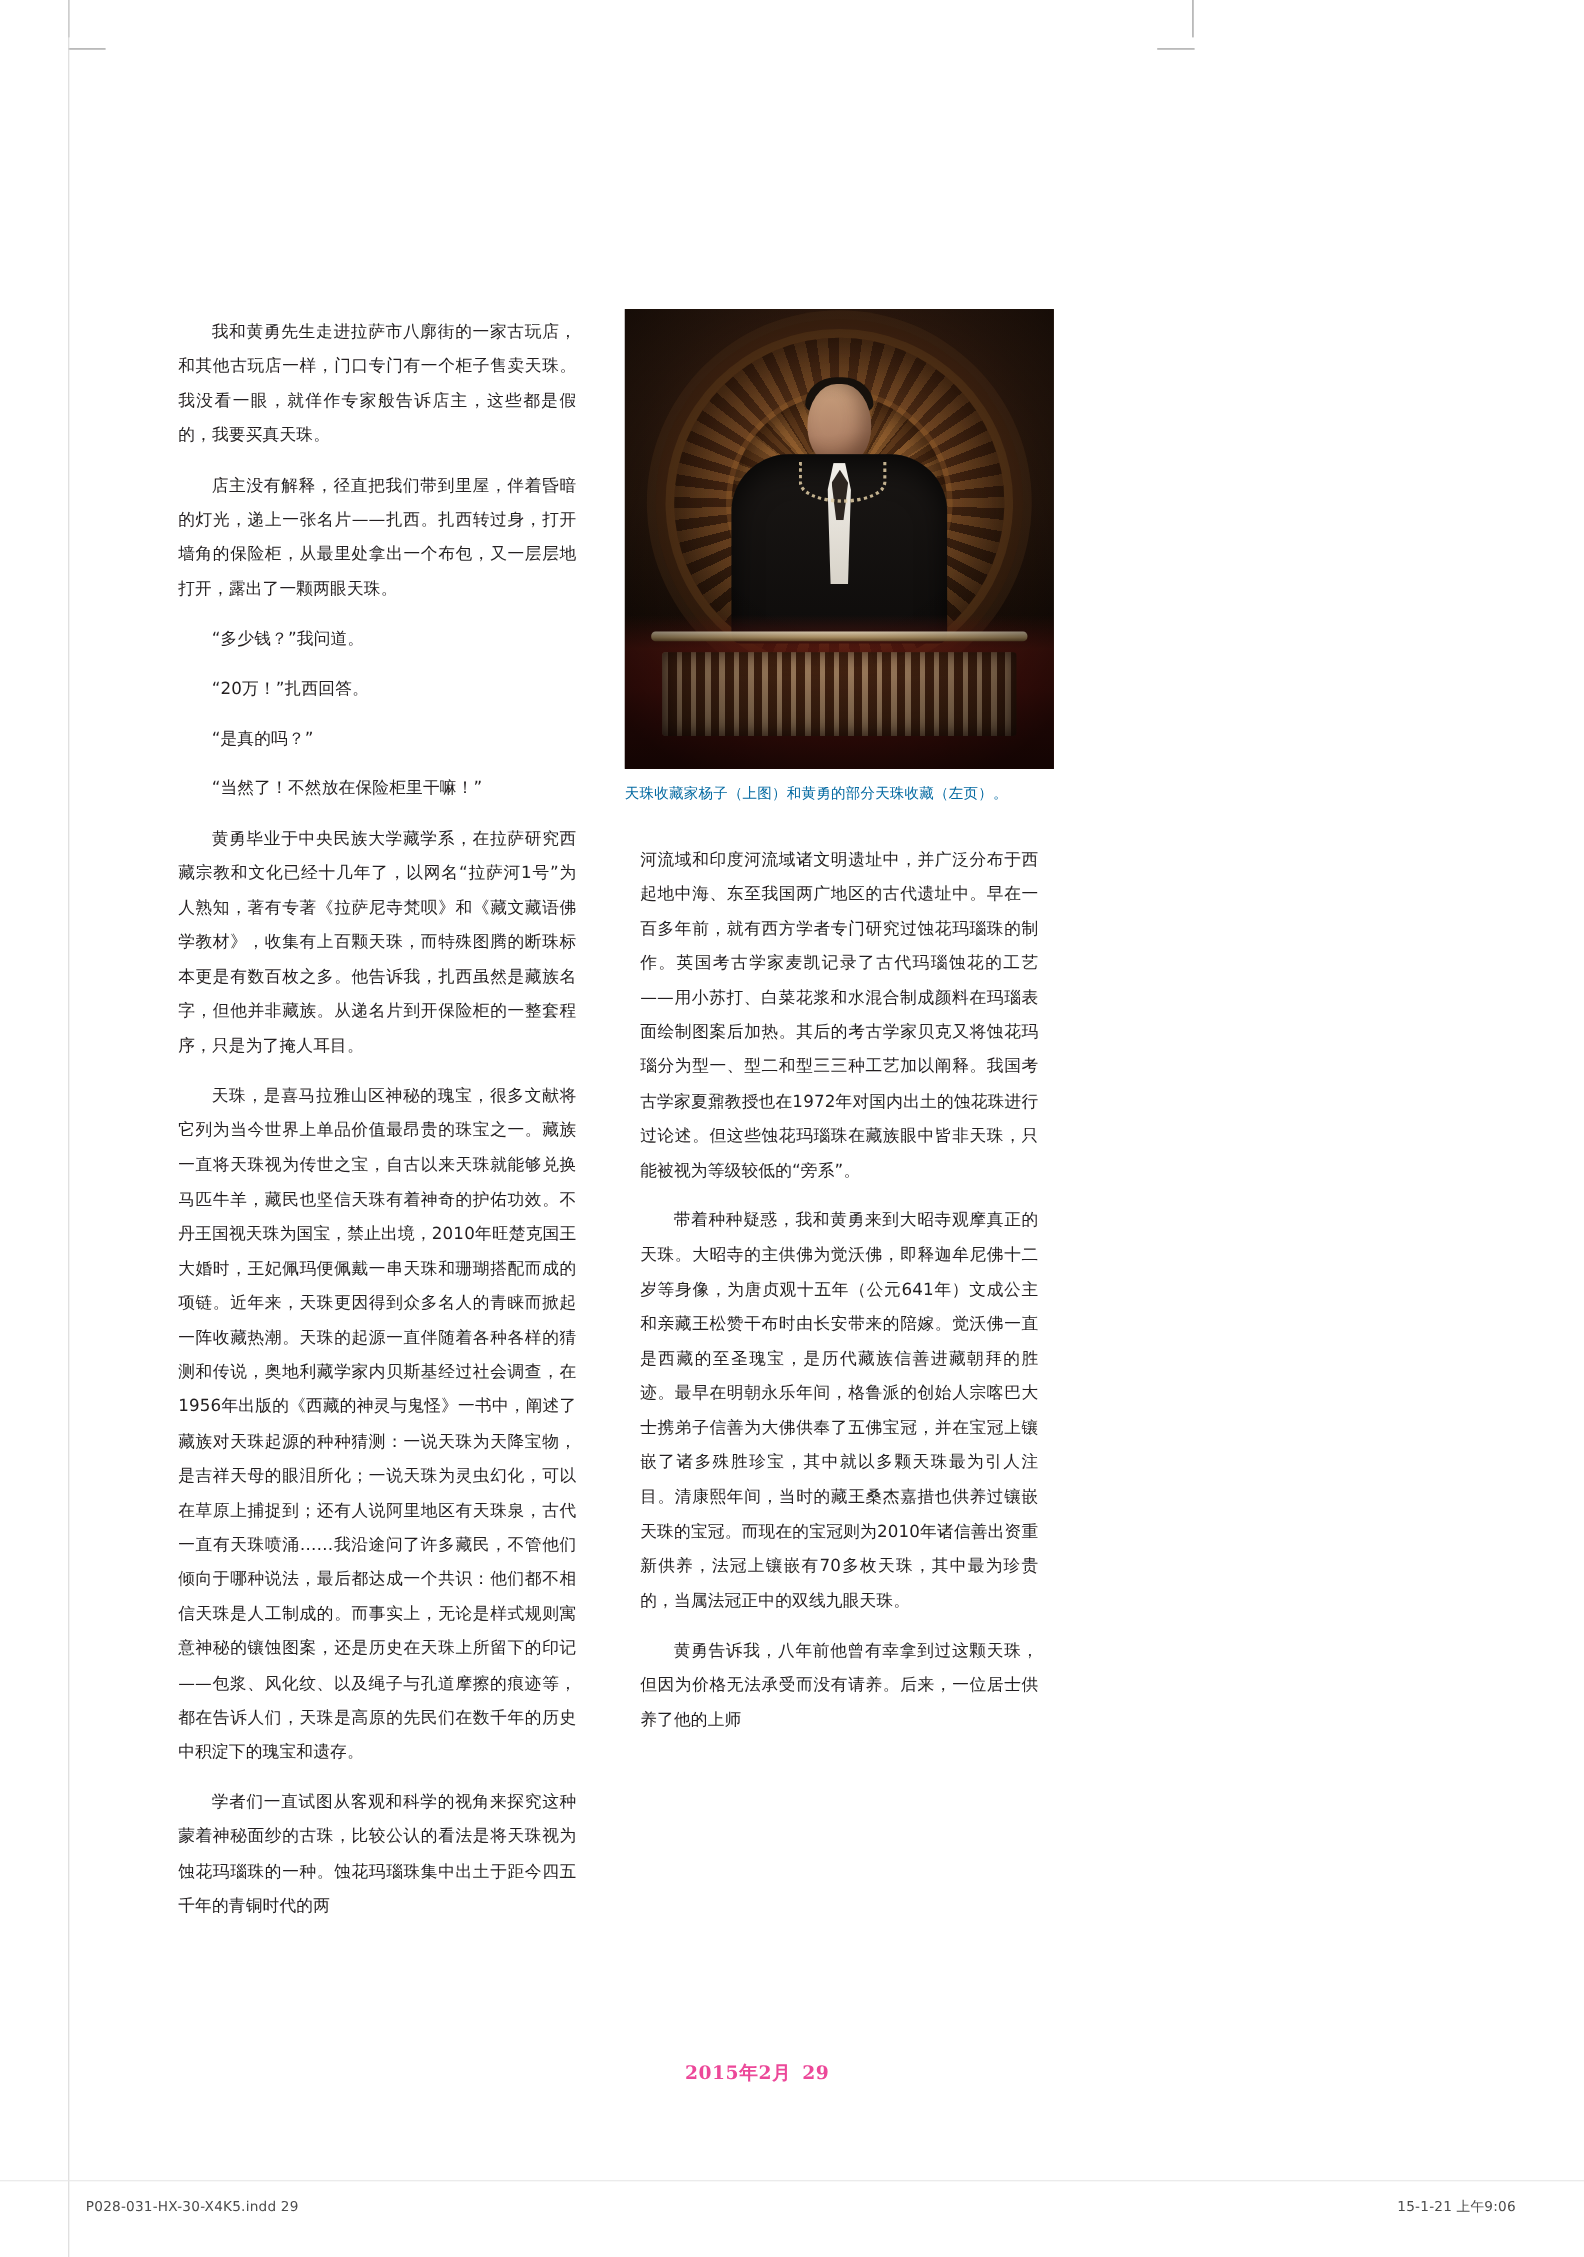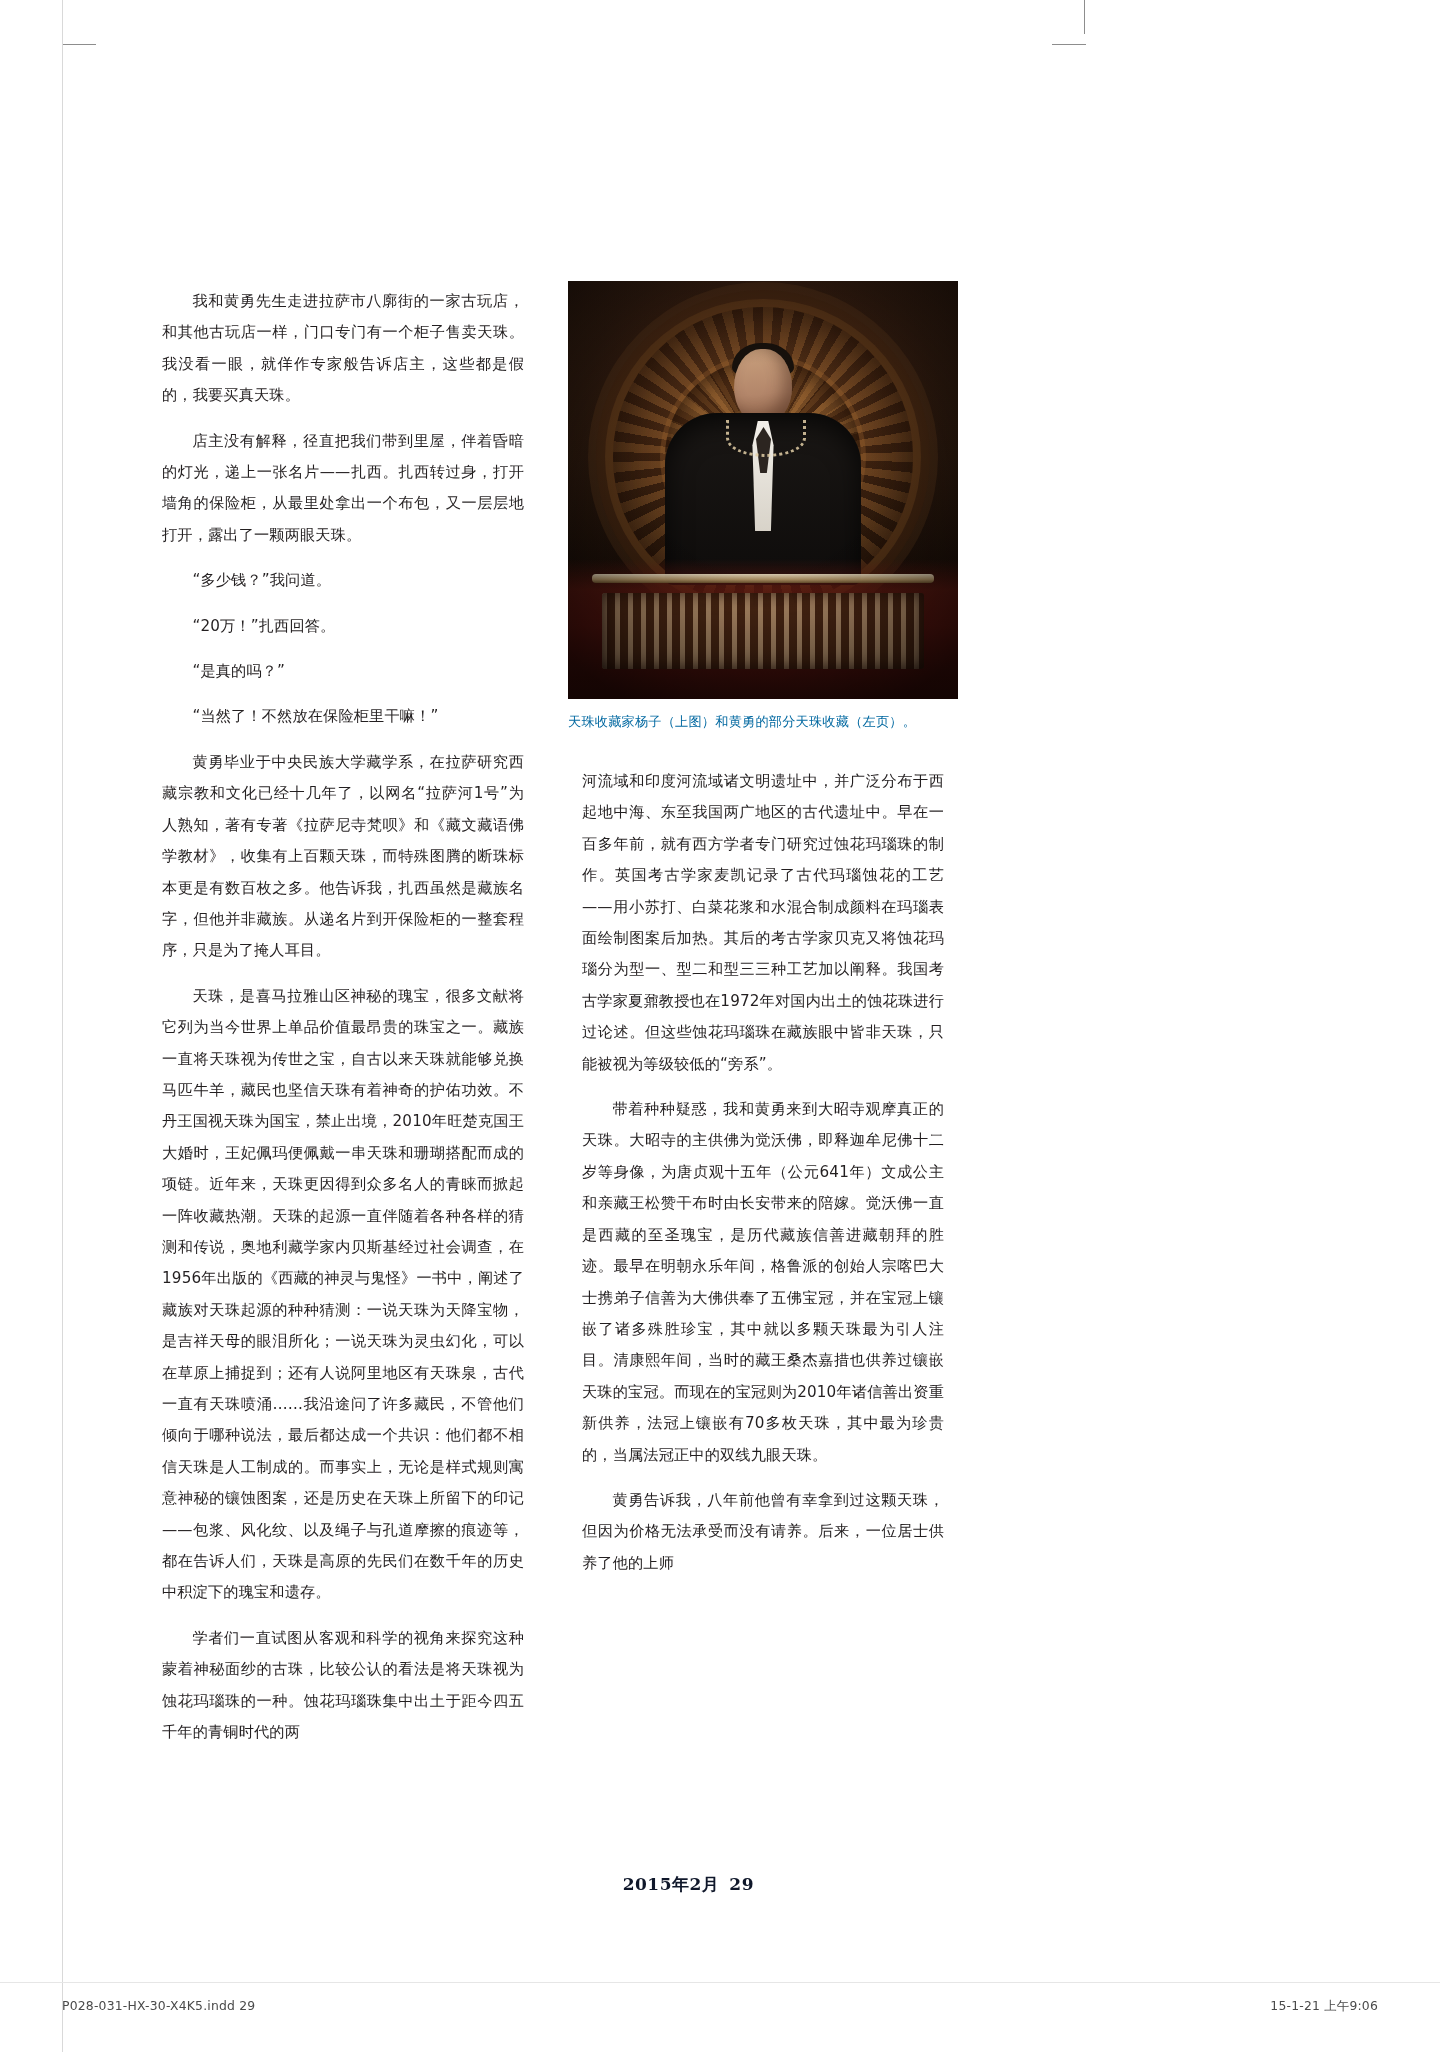--- a/index.html
+++ b/index.html
@@ -250,32 +250,33 @@
     position: absolute;
     left: 0;
     top: 1873px;
     width: 1192px;
     text-align: right;
     padding-right: 438px;
     box-sizing: border-box;
     font-family: "DejaVu Serif", "Liberation Serif", serif;
     font-size: 17px;
     font-weight: bold;
-    color: #0f172a;
+    color: #ec4899;
     letter-spacing: 0.5px;
   }
   .page-footer .pagenum { margin-left: 10px; }
 
   .slug {
     position: absolute;
     top: 1998px;
     font-family: "DejaVu Sans", "Liberation Sans", sans-serif;
     font-size: 12.4px;
     color: #4a4a4a;
     letter-spacing: 0.2px;
+    padding-left: 16px;
   }
   .slug-left  { left: 62px; }
   .slug-right { right: 62px; }
 
   .slug-rule {
     position: absolute;
     left: 0;
     top: 1982px;
     width: 1440px;
     height: 1px;

